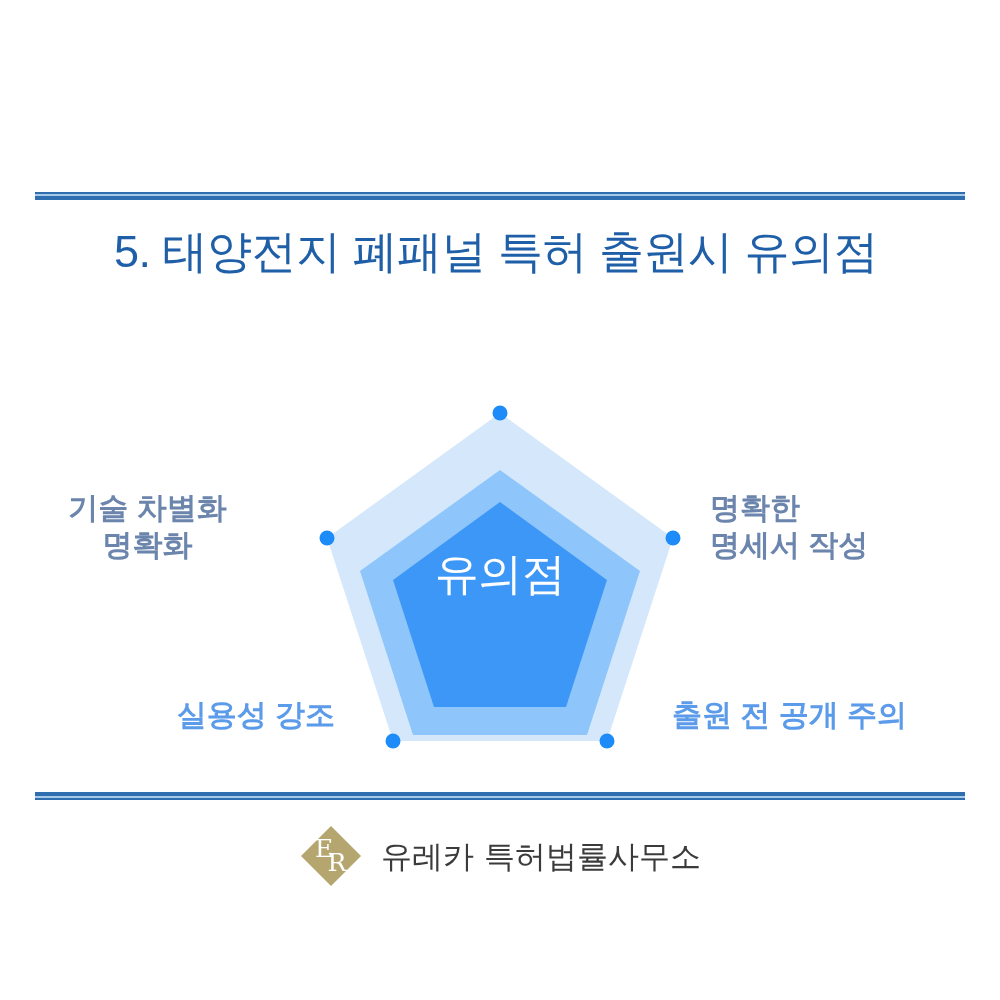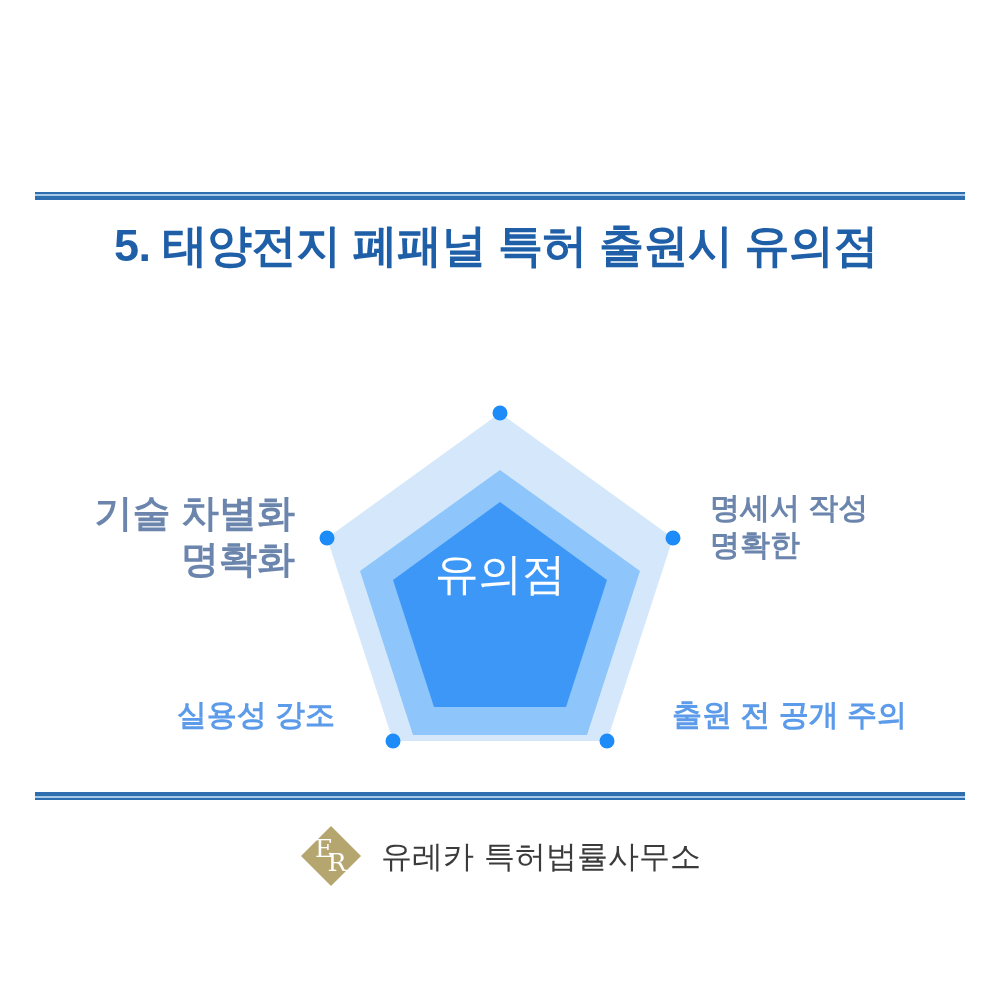--- a/index.html
+++ b/index.html
@@ -36,26 +36,26 @@
     height: 4px;
     background: #2f6fb0;
     width: 100%;
   }
   #divider-top { top: 192px; }
   #divider-bottom { top: 792px; }
 
   
   #page-title {
     position: absolute;
-    top: 216px;
+    top: 222px;
     left: 0;
     width: 992px;
     text-align: center;
     font-size: 45px;
-    font-weight: bold;
+    font-weight: normal;
     color: #1f5fa8;
     letter-spacing: -0.5px;
     white-space: nowrap;
   }
 
   
   #diagram {
     position: absolute;
     top: 320px;
     left: 0;
@@ -98,22 +98,22 @@
   #label-right {
     left: 710px;
     top: 170px;
     text-align: left;
     font-size: 30px;
   }
   #label-left {
     left: 0px;
     top: 170px;
     width: 295px;
-    text-align: right;
-    font-size: 38px;
+    text-align: center;
+    font-size: 30px;
   }
   #label-bottom-left {
     left: 0px;
     top: 377px;
     width: 335px;
     text-align: right;
     font-size: 30px;
   }
   #label-bottom-right {
     left: 672px;
@@ -185,22 +185,22 @@
     <circle cx="673" cy="218" r="7.5" fill="#1d8cf8"></circle>
     <circle cx="607" cy="421" r="7.5" fill="#1d8cf8"></circle>
     <circle cx="393" cy="421" r="7.5" fill="#1d8cf8"></circle>
     <circle cx="327" cy="218" r="7.5" fill="#1d8cf8"></circle>
   </svg>
 
   <div class="center-label">유의점</div>
 
 
   <div class="node-label muted" id="label-right">
+    <div>명확한</div>
     <div>명세서 작성</div>
-    <div>명확한</div>
   </div>
 
   <div class="node-label muted" id="label-left">
     <div>기술 차별화</div>
     <div>명확화</div>
   </div>
 
   <div class="node-label bright" id="label-bottom-right">출원 전 공개 주의</div>
 
   <div class="node-label bright" id="label-bottom-left">실용성 강조</div>

